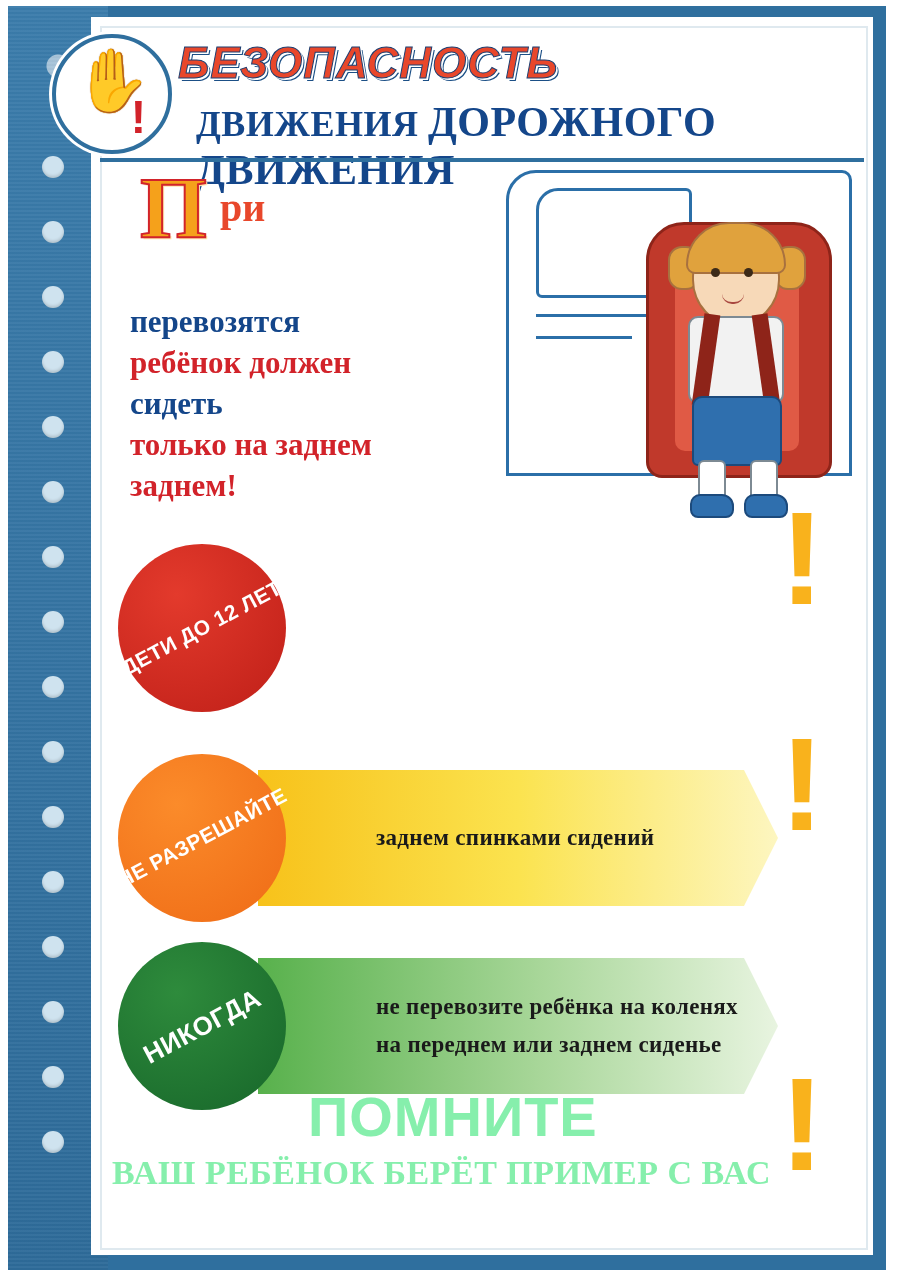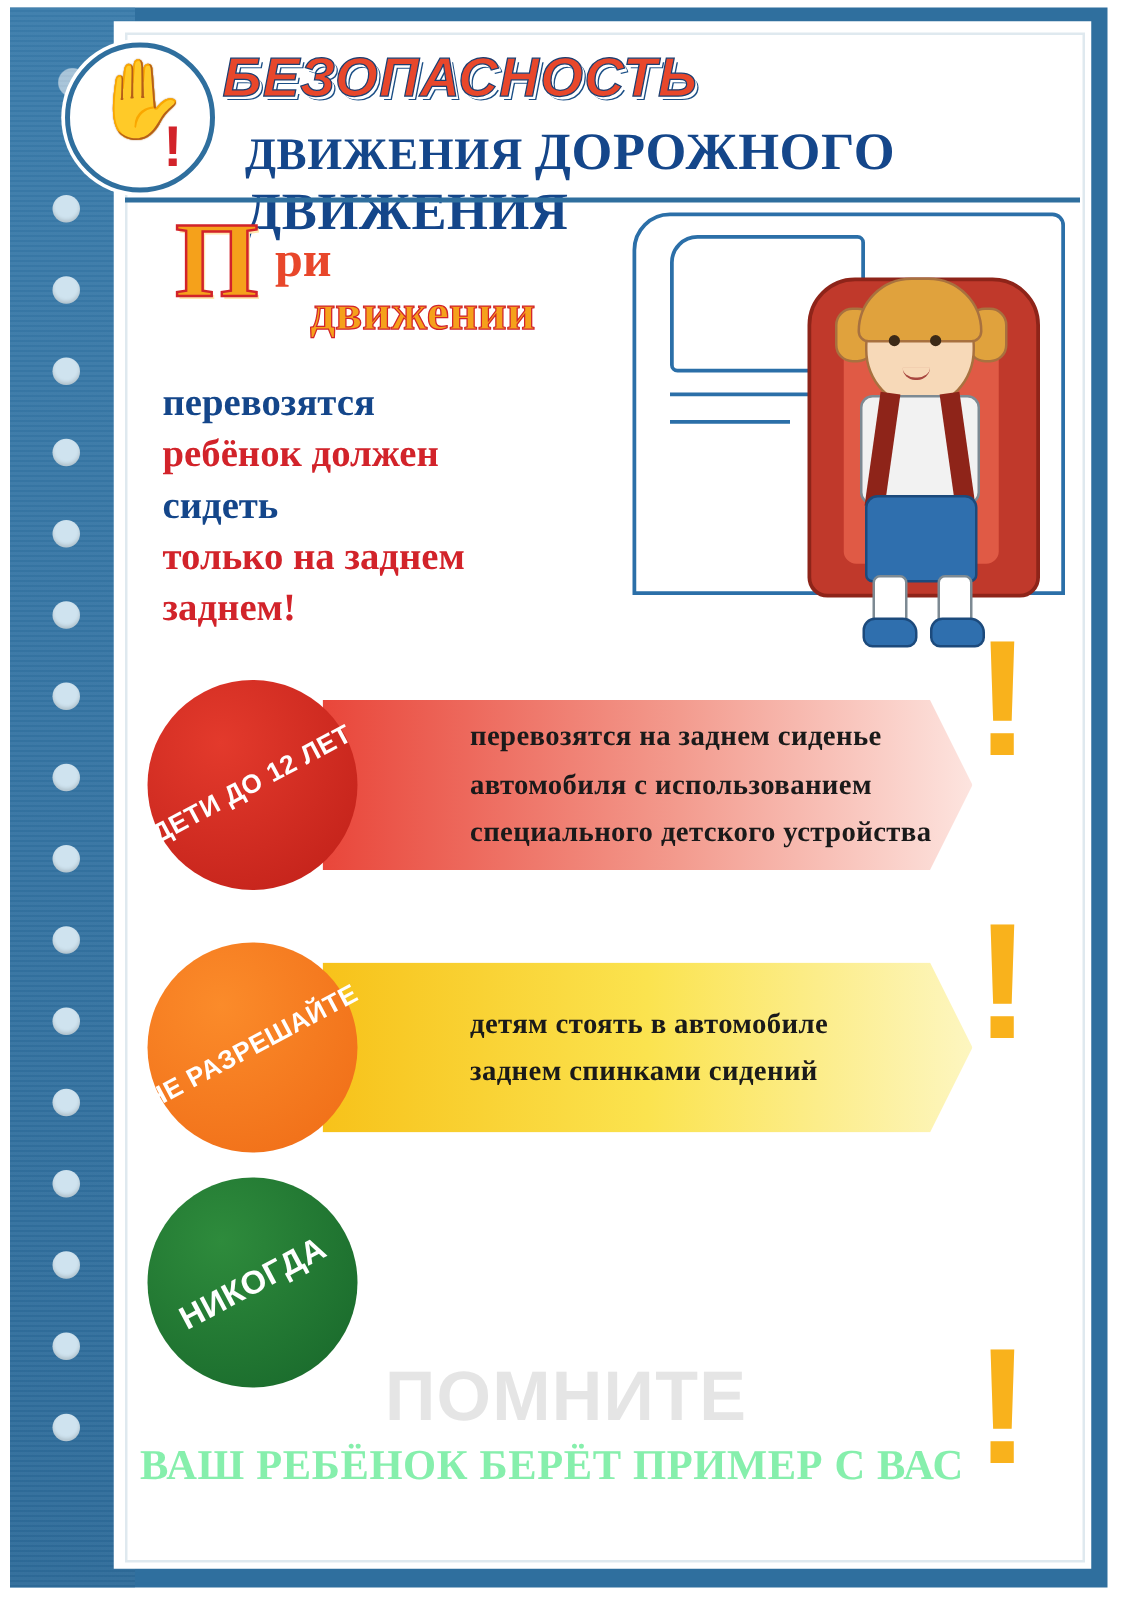--- a/index.html
+++ b/index.html
@@ -402,21 +402,21 @@
   .excl-c { left: 772px; top: 1066px; font-size: 132px; }
 
   
   .remember {
     position: absolute;
     left: 300px;
     top: 1078px;
     font-family: "Liberation Sans", sans-serif;
     font-weight: bold;
     font-size: 56px;
-    color: #e5e5e5;
+    color: #86efac;
     letter-spacing: 1px;
     text-align: right;
   }
   .footer-line {
     position: absolute;
     left: 104px;
     top: 1148px;
     width: 700px;
     text-align: left;
     font-family: "Liberation Serif", serif;
@@ -463,21 +463,20 @@
     <div class="title-rules">
       <span>ДВИЖЕНИЯ</span>
       <span class="big">ДОРОЖНОГО ДВИЖЕНИЯ</span>
     </div>
     <div class="header-rule"></div>
   </div>
 
   <div class="hero">
     <div class="lead-p">П</div>
     <div class="lead-ri">ри</div>
-    <div class="lead-dvizh">движении</div>
 
     <div class="lead-lines">
       <div class="c-blue">перевозятся</div>
       <div class="c-red">ребёнок должен</div>
       <div class="c-blue">сидеть</div>
       <div class="c-red">только на заднем</div>
       <div class="c-red">заднем!</div>
     </div>
 
     <div class="illus">
@@ -500,41 +499,39 @@
       <div class="strap-r"></div>
       <div class="legs"></div>
       <div class="sock-l"></div>
       <div class="sock-r"></div>
       <div class="shoe-l"></div>
       <div class="shoe-r"></div>
     </div>
   </div>
 
   <div class="row row1">
-    <div class="banner banner-red">
-      <p>перевозятся  на  заднем  сиденье</p>
-      <p>автомобиля  с  использованием</p>
-      <p>специального детского устройства</p>
-    </div>
     <div class="circle c-red-bg">
       <span>ДЕТИ ДО 12 ЛЕТ</span>
     </div>
   </div>
 
   <div class="row row2">
     <div class="banner banner-yellow">
-      <p>детям стоять в автомобиле</p>
       <p>заднем  спинками  сидений</p>
     </div>
     <div class="circle c-orange-bg">
       <span>НЕ РАЗРЕШАЙТЕ</span>
     </div>
   </div>
 
   <div class="row row3">
+    <div class="banner banner-green">
+      <p>не перевозите ребёнка на коленях</p>
+      <p>на переднем или заднем сиденье</p>
+    </div>
     <div class="circle c-green-bg green">
       <span>НИКОГДА</span>
     </div>
   </div>
 
   <div class="excl-mark excl-a">!</div>
   <div class="excl-mark excl-b">!</div>
   <div class="excl-mark excl-c">!</div>
 
   <div class="remember">ПОМНИТЕ</div>

